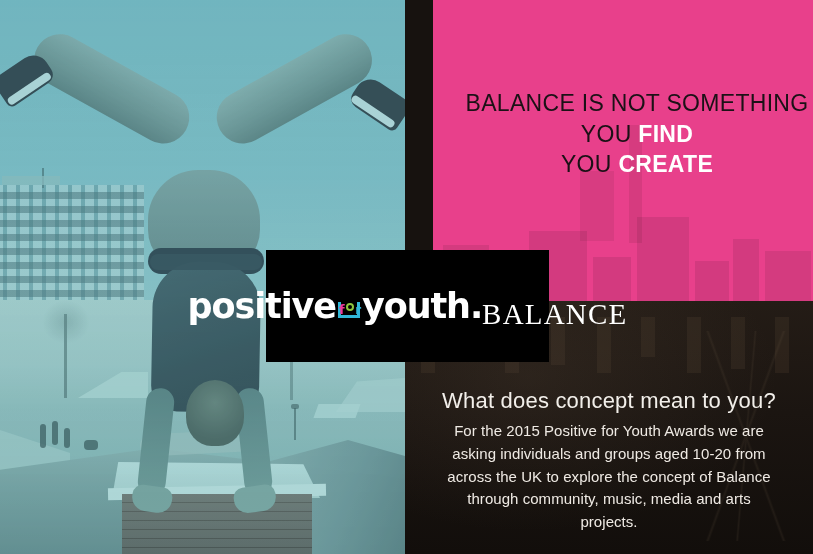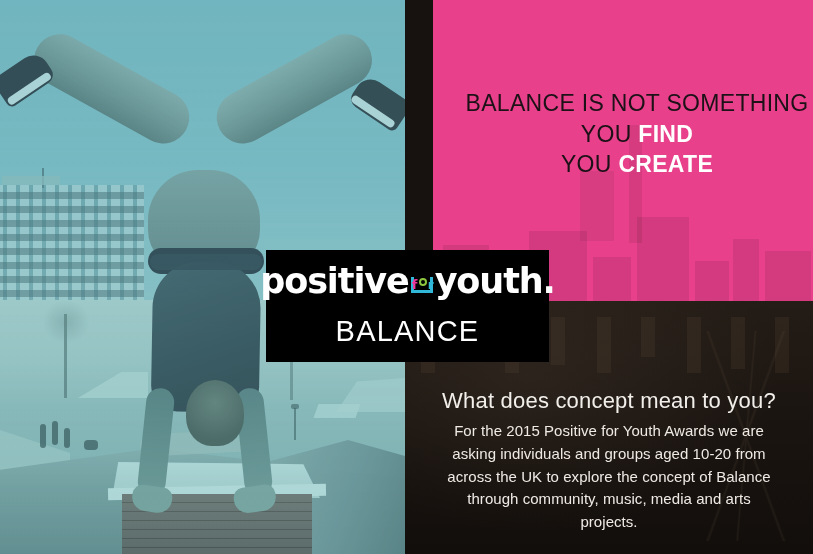--- a/index.html
+++ b/index.html
@@ -300,21 +300,21 @@
     letter-spacing:.05px;
   }
   .dark-panel .headline, .dark-panel .blurb{position:absolute;}
   .dark-panel .headline{left:0;top:87px;}
   .dark-panel .blurb{left:38px;top:119px;}
 
   
   .logo-box{
     position:absolute;left:266px;top:250px;width:283px;height:112px;
     background:#000;
-    display:flex;flex-direction:column;
+    display:flex;flex-direction:row;
     align-items:center;justify-content:center;
   }
   .logo-wordmark{
     display:flex;align-items:baseline;
     font-size:35px;font-weight:700;color:#fff;
     letter-spacing:-1.1px;
     line-height:1;
   }
   .logo-wordmark .w{font-family:"DejaVu Sans",sans-serif;font-weight:700;}
   .logo-for{
@@ -334,21 +334,21 @@
     position:absolute;left:9px;bottom:7px;width:8px;height:8px;
     border:2.5px solid #8ec63f;border-radius:50%;box-sizing:border-box;
   }
   .logo-for .r{
     position:absolute;right:1px;bottom:2px;font-size:12px;font-weight:700;
     color:#31b7d8;line-height:1;font-family:"DejaVu Sans",sans-serif;
   }
   .logo-sub{
     margin-top:16px;
     font-size:29px;color:#fff;font-weight:400;letter-spacing:1.2px;
-    font-family:Liberation Sans, sans-serif;
+    font-family:Liberation Serif, serif;
   }
 </style>
 </head>
 <body>
 
 <div class="poster">
 
   <div class="photo-left">
     <div class="pl-sky"></div>
     <div class="pl-mast"></div>

